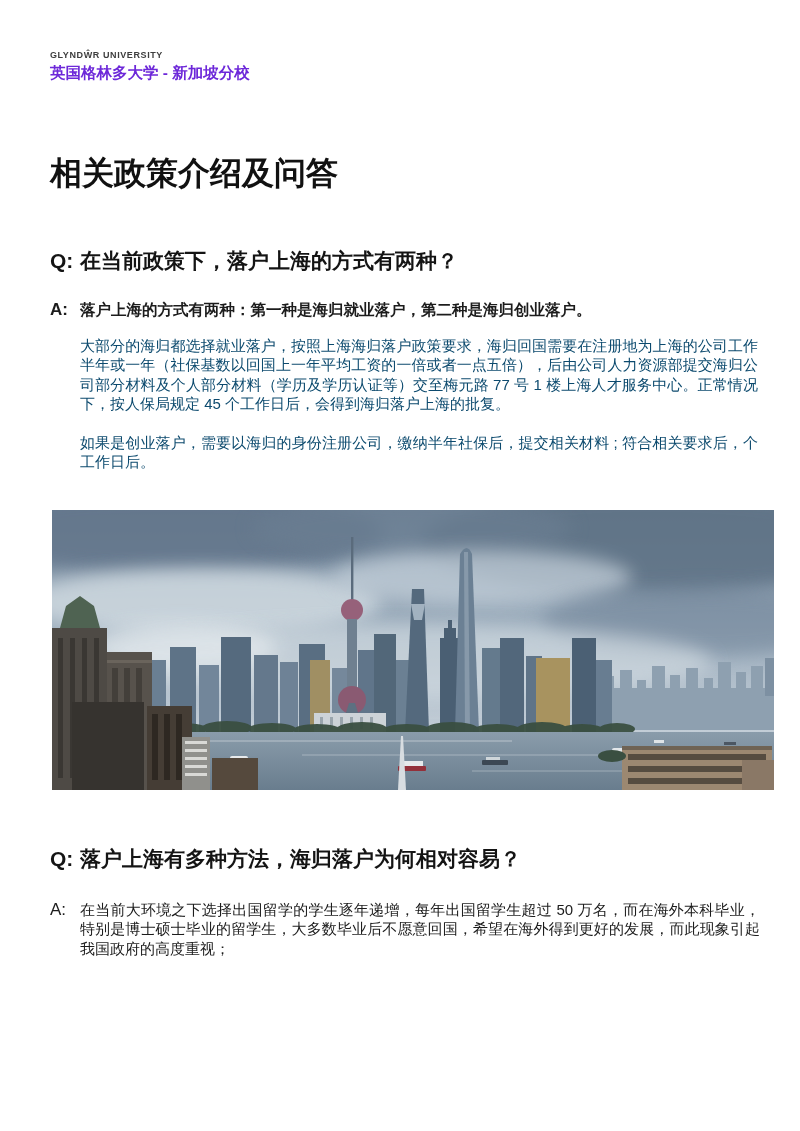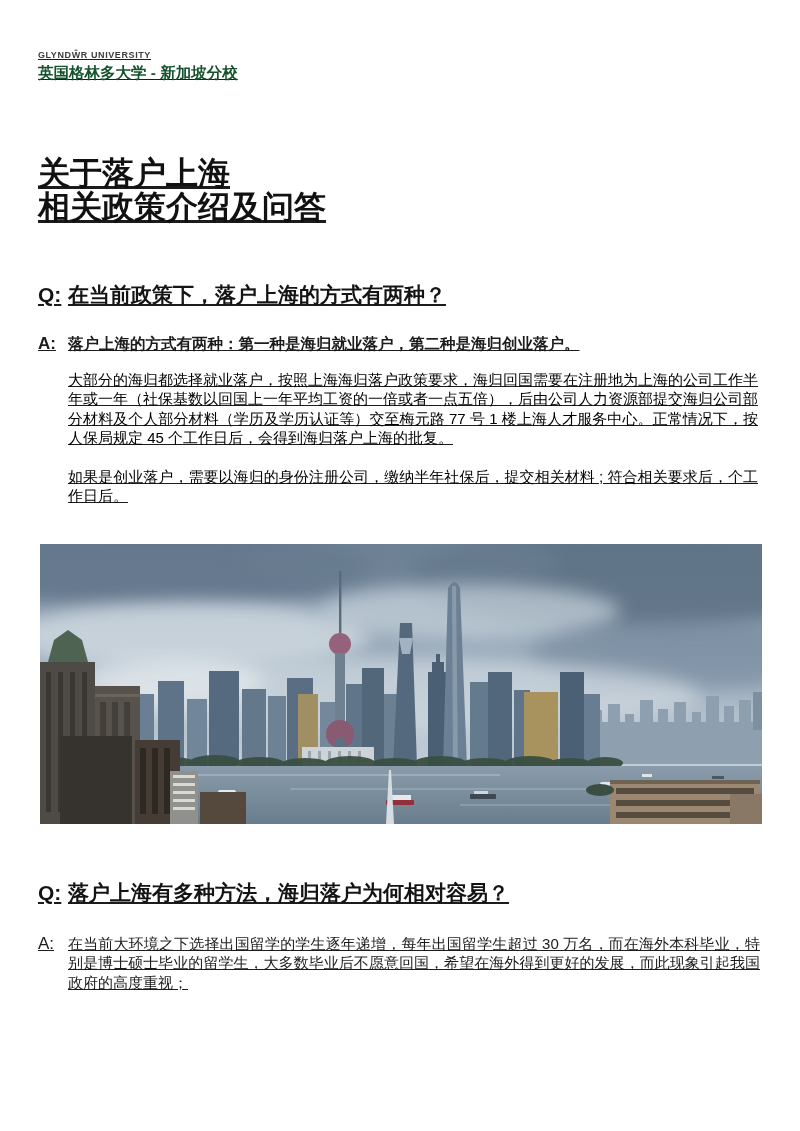--- a/index.html
+++ b/index.html
@@ -7,35 +7,34 @@
   body {
     width: 800px;
     height: 1131px;
     font-family: "Liberation Sans", "DejaVu Sans", sans-serif;
     color: #1c1c1c;
     overflow: hidden;
   }
   .page {
     width: 800px;
     height: 1131px;
-    padding: 50px 40px 0 38px;
+    padding: 50px 40px 0 50px;
     background: #ffffff;
-    text-decoration: underline;
   }
   
   .uni-logo-en {
     font-size: 9px;
     font-weight: bold;
     letter-spacing: 0.6px;
     color: #3d3d3d;
   }
   .uni-logo-cn {
     font-size: 15.5px;
     font-weight: bold;
-    color: #14532d;
+    color: #6d28d9;
     margin-top: 3px;
   }
   
   .doc-title {
     margin-top: 72px;
     font-size: 32px;
     line-height: 34px;
     font-weight: bold;
     color: #111111;
   }
@@ -63,21 +62,21 @@
   .qa-a-row.lead-bold { font-size: 15.5px; }
   .q1 { margin-top: 58px; }
   .a1 { margin-top: 26px; }
   .q2 { margin-top: 56px; }
   .a2 { margin-top: 28px; }
   .body-para {
     margin-left: 30px;
     margin-right: 2px;
     font-size: 15px;
     line-height: 19.5px;
-    color: #000000;
+    color: #0c4a6e;
     text-align: justify;
   }
   .p-gap-sm { margin-top: 16px; }
   .p-gap-md { margin-top: 19px; }
   
   .photo-wrap {
     margin-top: 38px;
     margin-left: 2px;
     width: 722px;
     height: 280px;
@@ -89,21 +88,20 @@
 <body>
 
 <div class="page">
 
   <div>
     <div class="uni-logo-en">GLYNDŴR UNIVERSITY</div>
     <div class="uni-logo-cn">英国格林多大学 - 新加坡分校</div>
   </div>
 
   <div class="doc-title">
-    <div>关于落户上海</div>
     <div>相关政策介绍及问答</div>
   </div>
 
   <div class="qa-q-row q1">
     <span class="qa-label">Q:</span>
     <span>在当前政策下，落户上海的方式有两种？</span>
   </div>
 
   <div class="qa-a-row lead-bold a1">
     <span class="qa-label">A:</span>
@@ -288,17 +286,17 @@
     </svg>
   </div>
 
   <div class="qa-q-row q2">
     <span class="qa-label">Q:</span>
     <span>落户上海有多种方法，海归落户为何相对容易？</span>
   </div>
 
   <div class="qa-a-row a2">
     <span class="qa-label">A:</span>
-    <span style="text-align: justify;">在当前大环境之下选择出国留学的学生逐年递增，每年出国留学生超过 30 万名，而在海外本科毕业，特别是博士硕士毕业的留学生，大多数毕业后不愿意回国，希望在海外得到更好的发展，而此现象引起我国政府的高度重视；</span>
+    <span style="text-align: justify;">在当前大环境之下选择出国留学的学生逐年递增，每年出国留学生超过 50 万名，而在海外本科毕业，特别是博士硕士毕业的留学生，大多数毕业后不愿意回国，希望在海外得到更好的发展，而此现象引起我国政府的高度重视；</span>
   </div>
 
 
 </div>
 
 </body></html>

